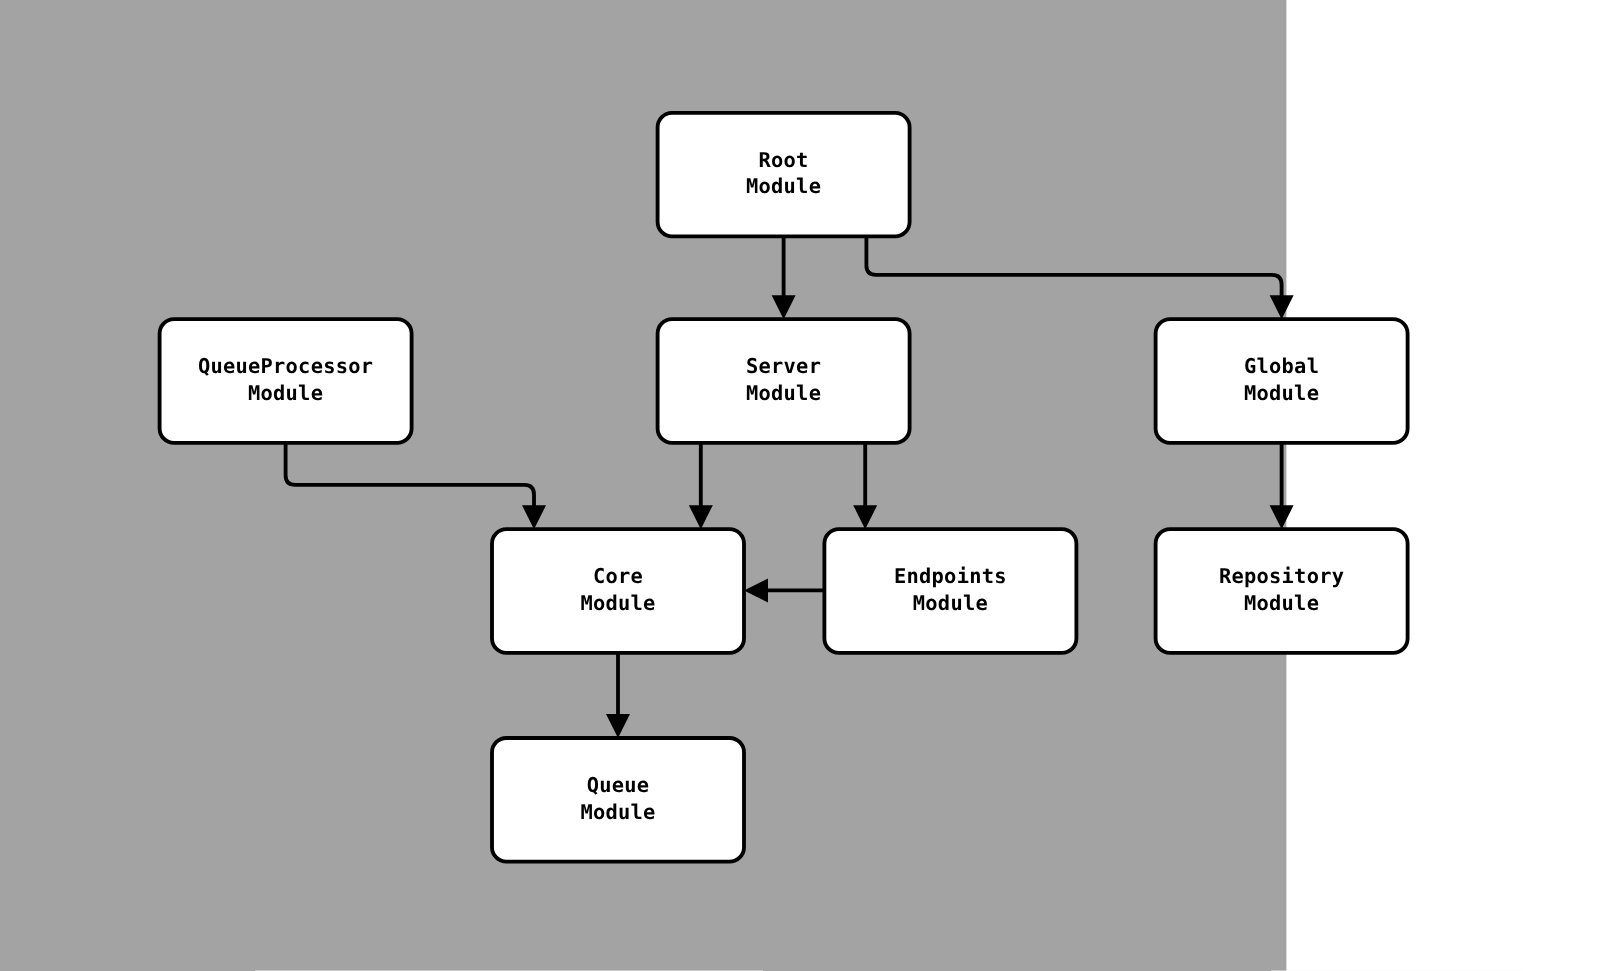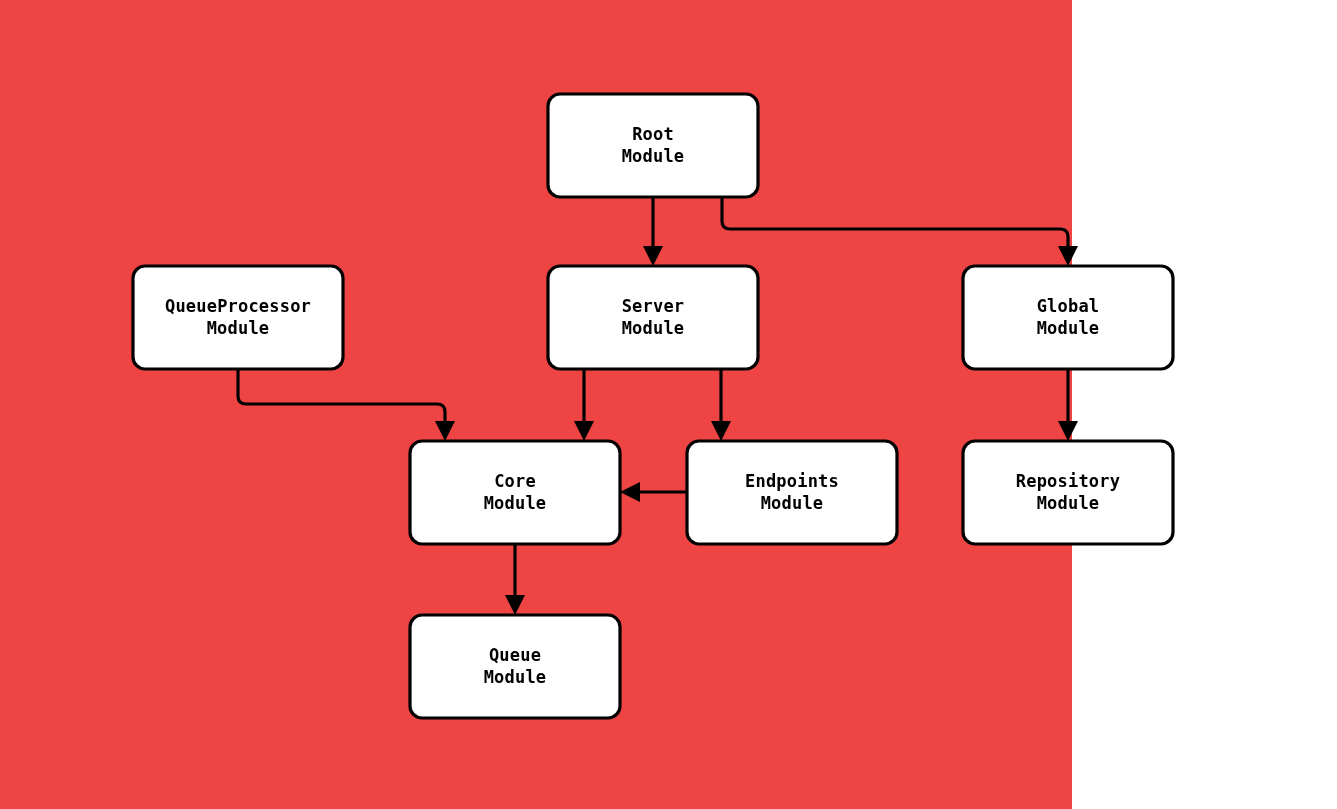--- a/index.html
+++ b/index.html
@@ -10,21 +10,21 @@
   body {
     width: 1337px;
     height: 809px;
     font-family: "DejaVu Sans Mono", "Liberation Mono", monospace;
     overflow: hidden;
   }
   #diagram-root {
     position: relative;
     width: 1072px;
     height: 809px;
-    background: #ef4444;
+    background: #a3a3a3;
   }
   svg#graph {
     position: absolute;
     top: 0;
     left: 0;
     width: 1337px;
     height: 809px;
     display: block;
   }
   .node-rect {

